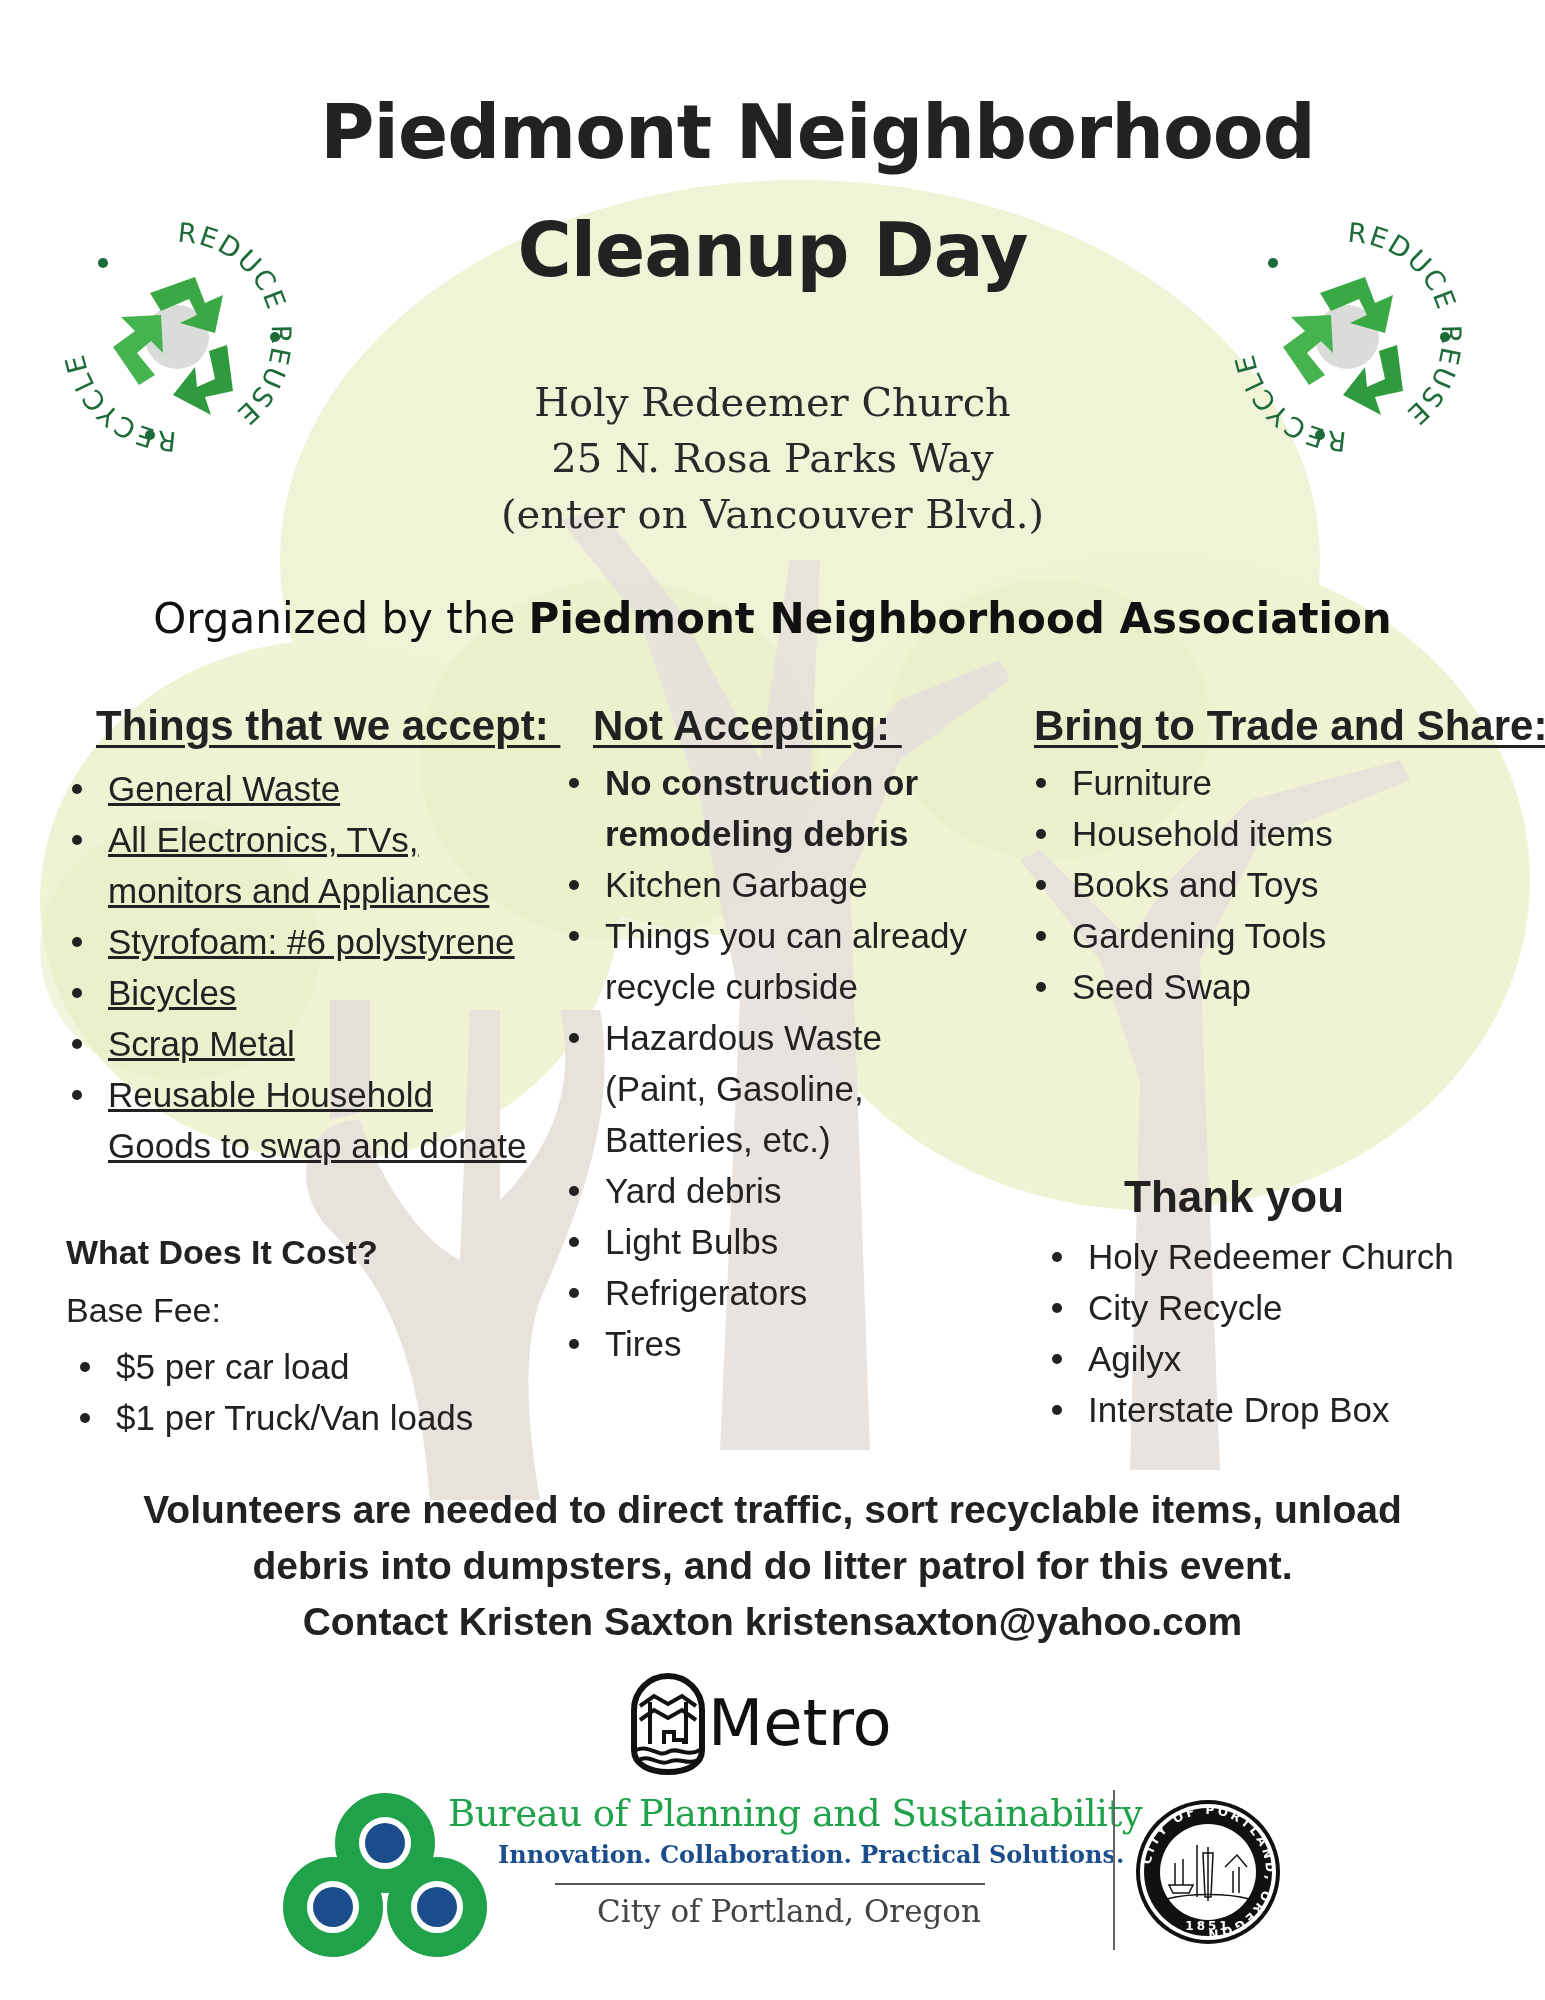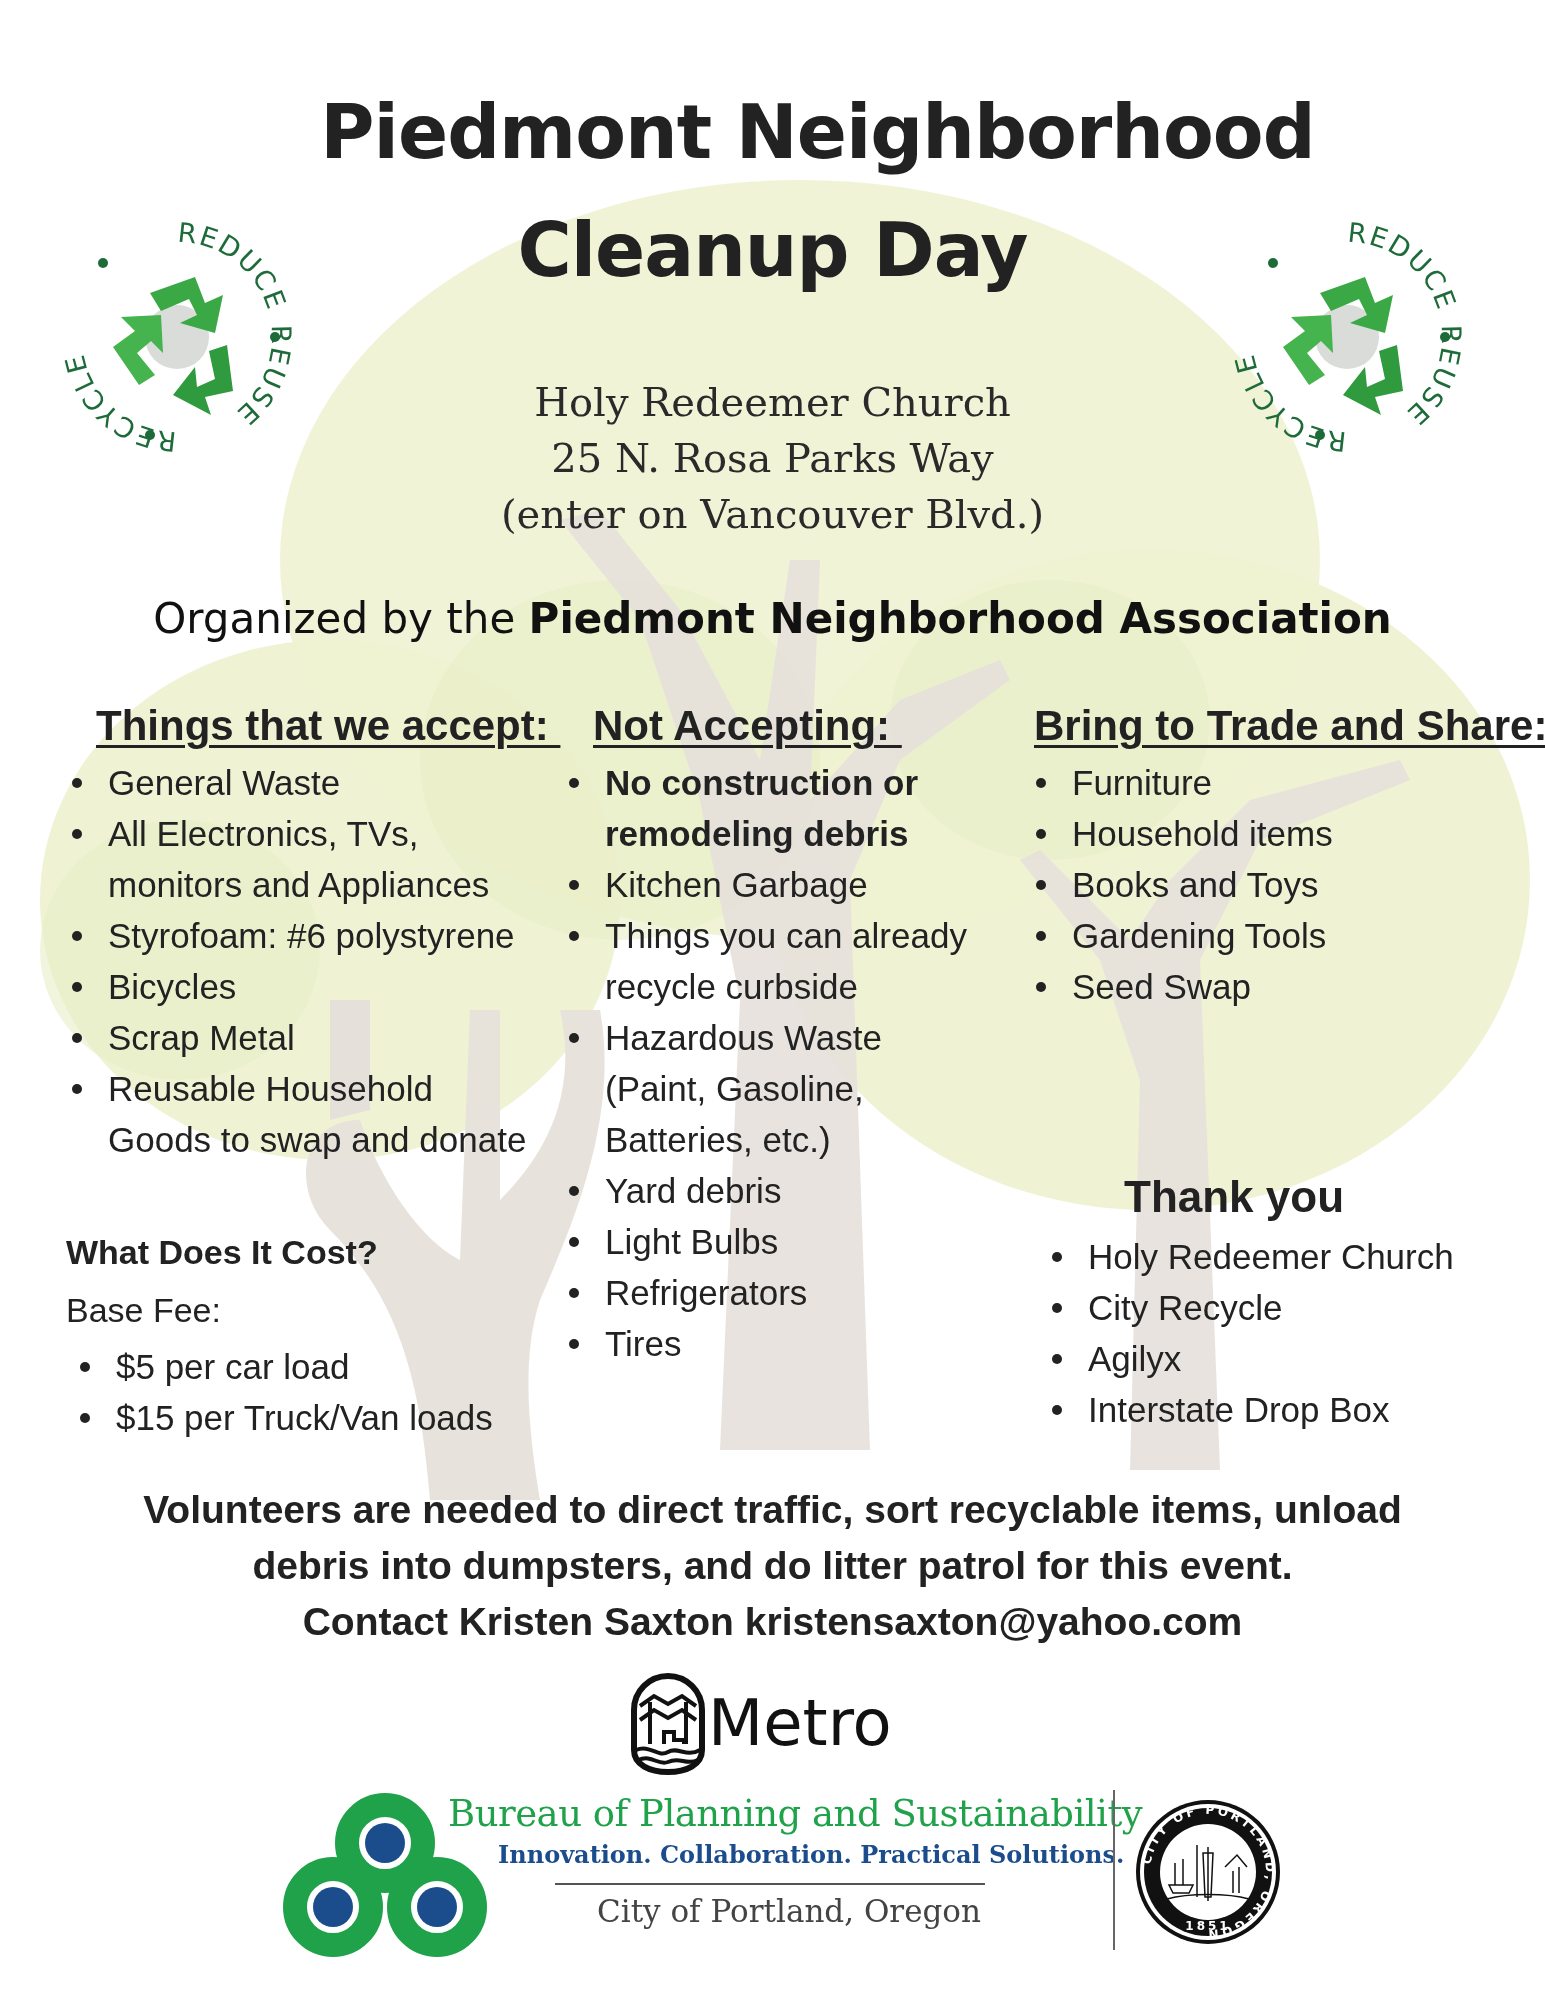--- a/index.html
+++ b/index.html
@@ -90,36 +90,36 @@
   <div class="abs serif" style="top:382px;font-size:40px;">Holy Redeemer Church</div>
   <div class="abs serif" style="top:438px;font-size:40px;">25 N. Rosa Parks Way</div>
   <div class="abs serif" style="top:494px;font-size:40px;">(enter on Vancouver Blvd.)</div>
 
   <div class="abs org" style="top:598px;">
     <span>Organized by the </span><b>Piedmont Neighborhood Association</b>
   </div>
 
   <div class="abs" style="left:66px;top:705px;width:480px;">
     <div class="colhead">Things that we accept: </div>
-    <ul class="list" style="margin-top:10px;">
+    <ul class="list" style="margin-top:16px;text-decoration:underline;">
       <li><span>General Waste</span></li>
       <li><span>All Electronics, TVs,</span><br><span>monitors and Appliances</span></li>
       <li><span>Styrofoam: #6 polystyrene</span></li>
       <li><span>Bicycles</span></li>
       <li><span>Scrap Metal</span></li>
       <li><span>Reusable Household</span><br><span>Goods to swap and donate</span></li>
     </ul>
   </div>
 
   <div class="abs" style="left:66px;top:1235px;width:480px;">
     <div class="h2">What Does It Cost?</div>
     <div class="plain" style="margin-top:24px;">Base Fee:</div>
     <ul class="list" style="margin-top:14px;margin-left:8px;">
       <li>$5 per car load</li>
-      <li>$15 per Truck/Van loads</li>
+      <li>$1 per Truck/Van loads</li>
     </ul>
   </div>
 
   <div class="abs" style="left:563px;top:705px;width:440px;">
     <div class="colhead">Not Accepting: </div>
     <ul class="list" style="margin-top:10px;">
       <li class="bold"><span>No construction or</span><br><span>remodeling debris</span></li>
       <li><span>Kitchen Garbage</span></li>
       <li><span>Things you can already</span><br><span>recycle curbside</span></li>
       <li><span>Hazardous Waste</span><br><span>(Paint, Gasoline,</span><br><span>Batteries, etc.)</span></li>

